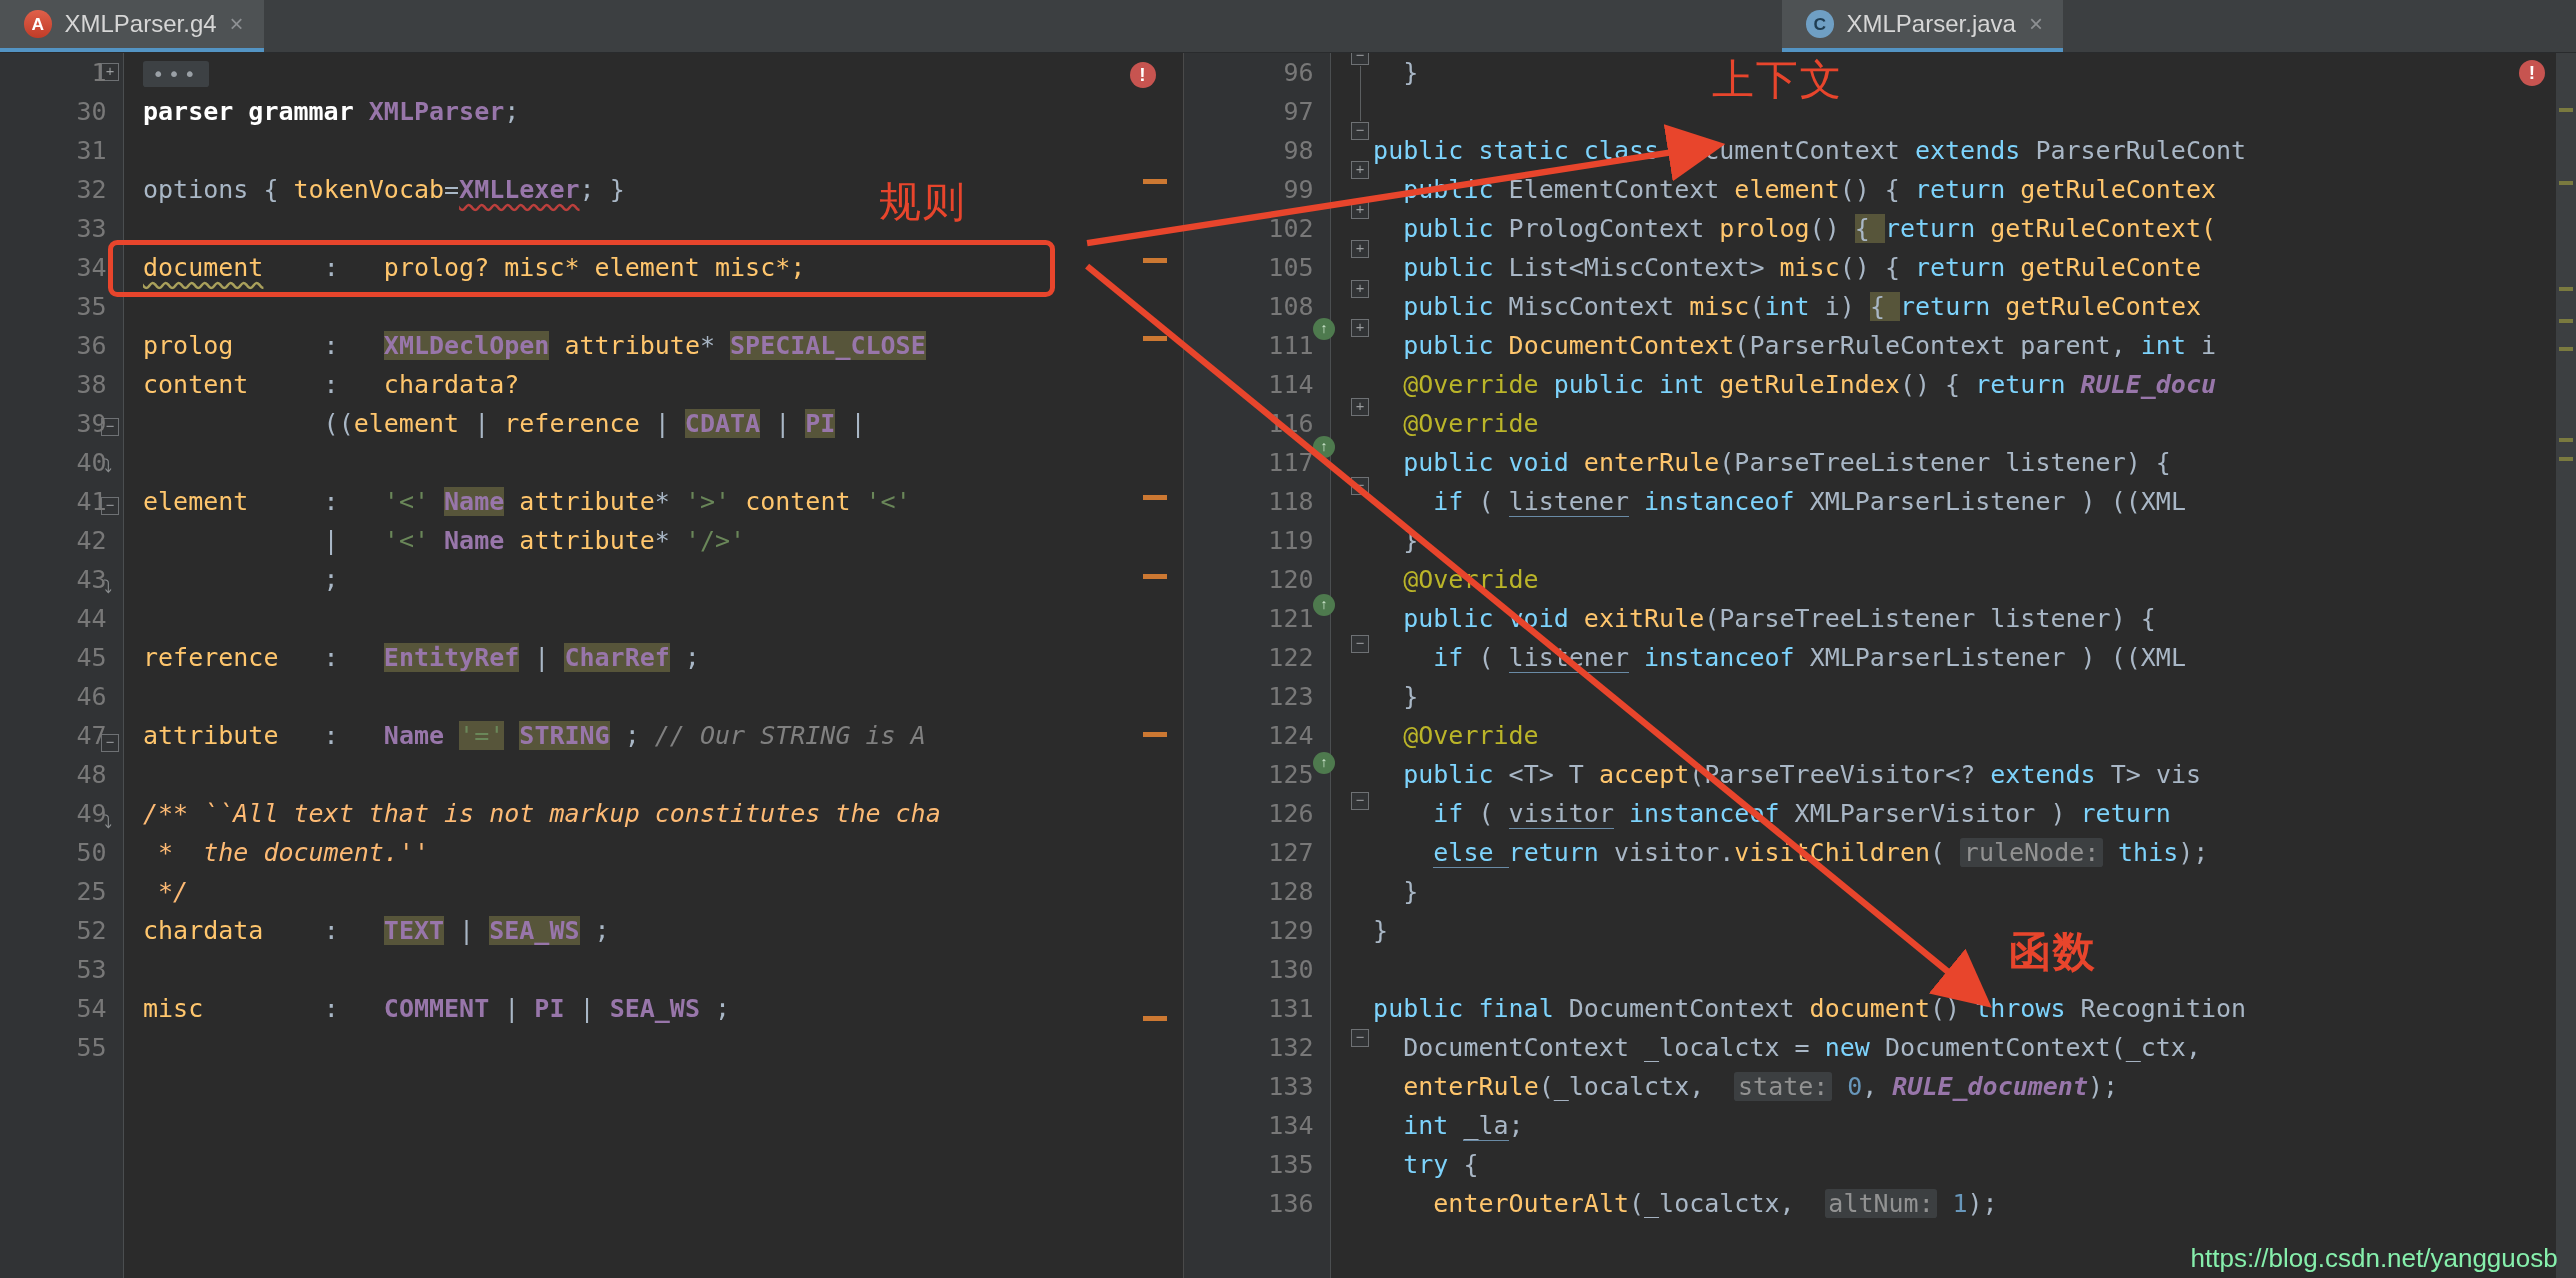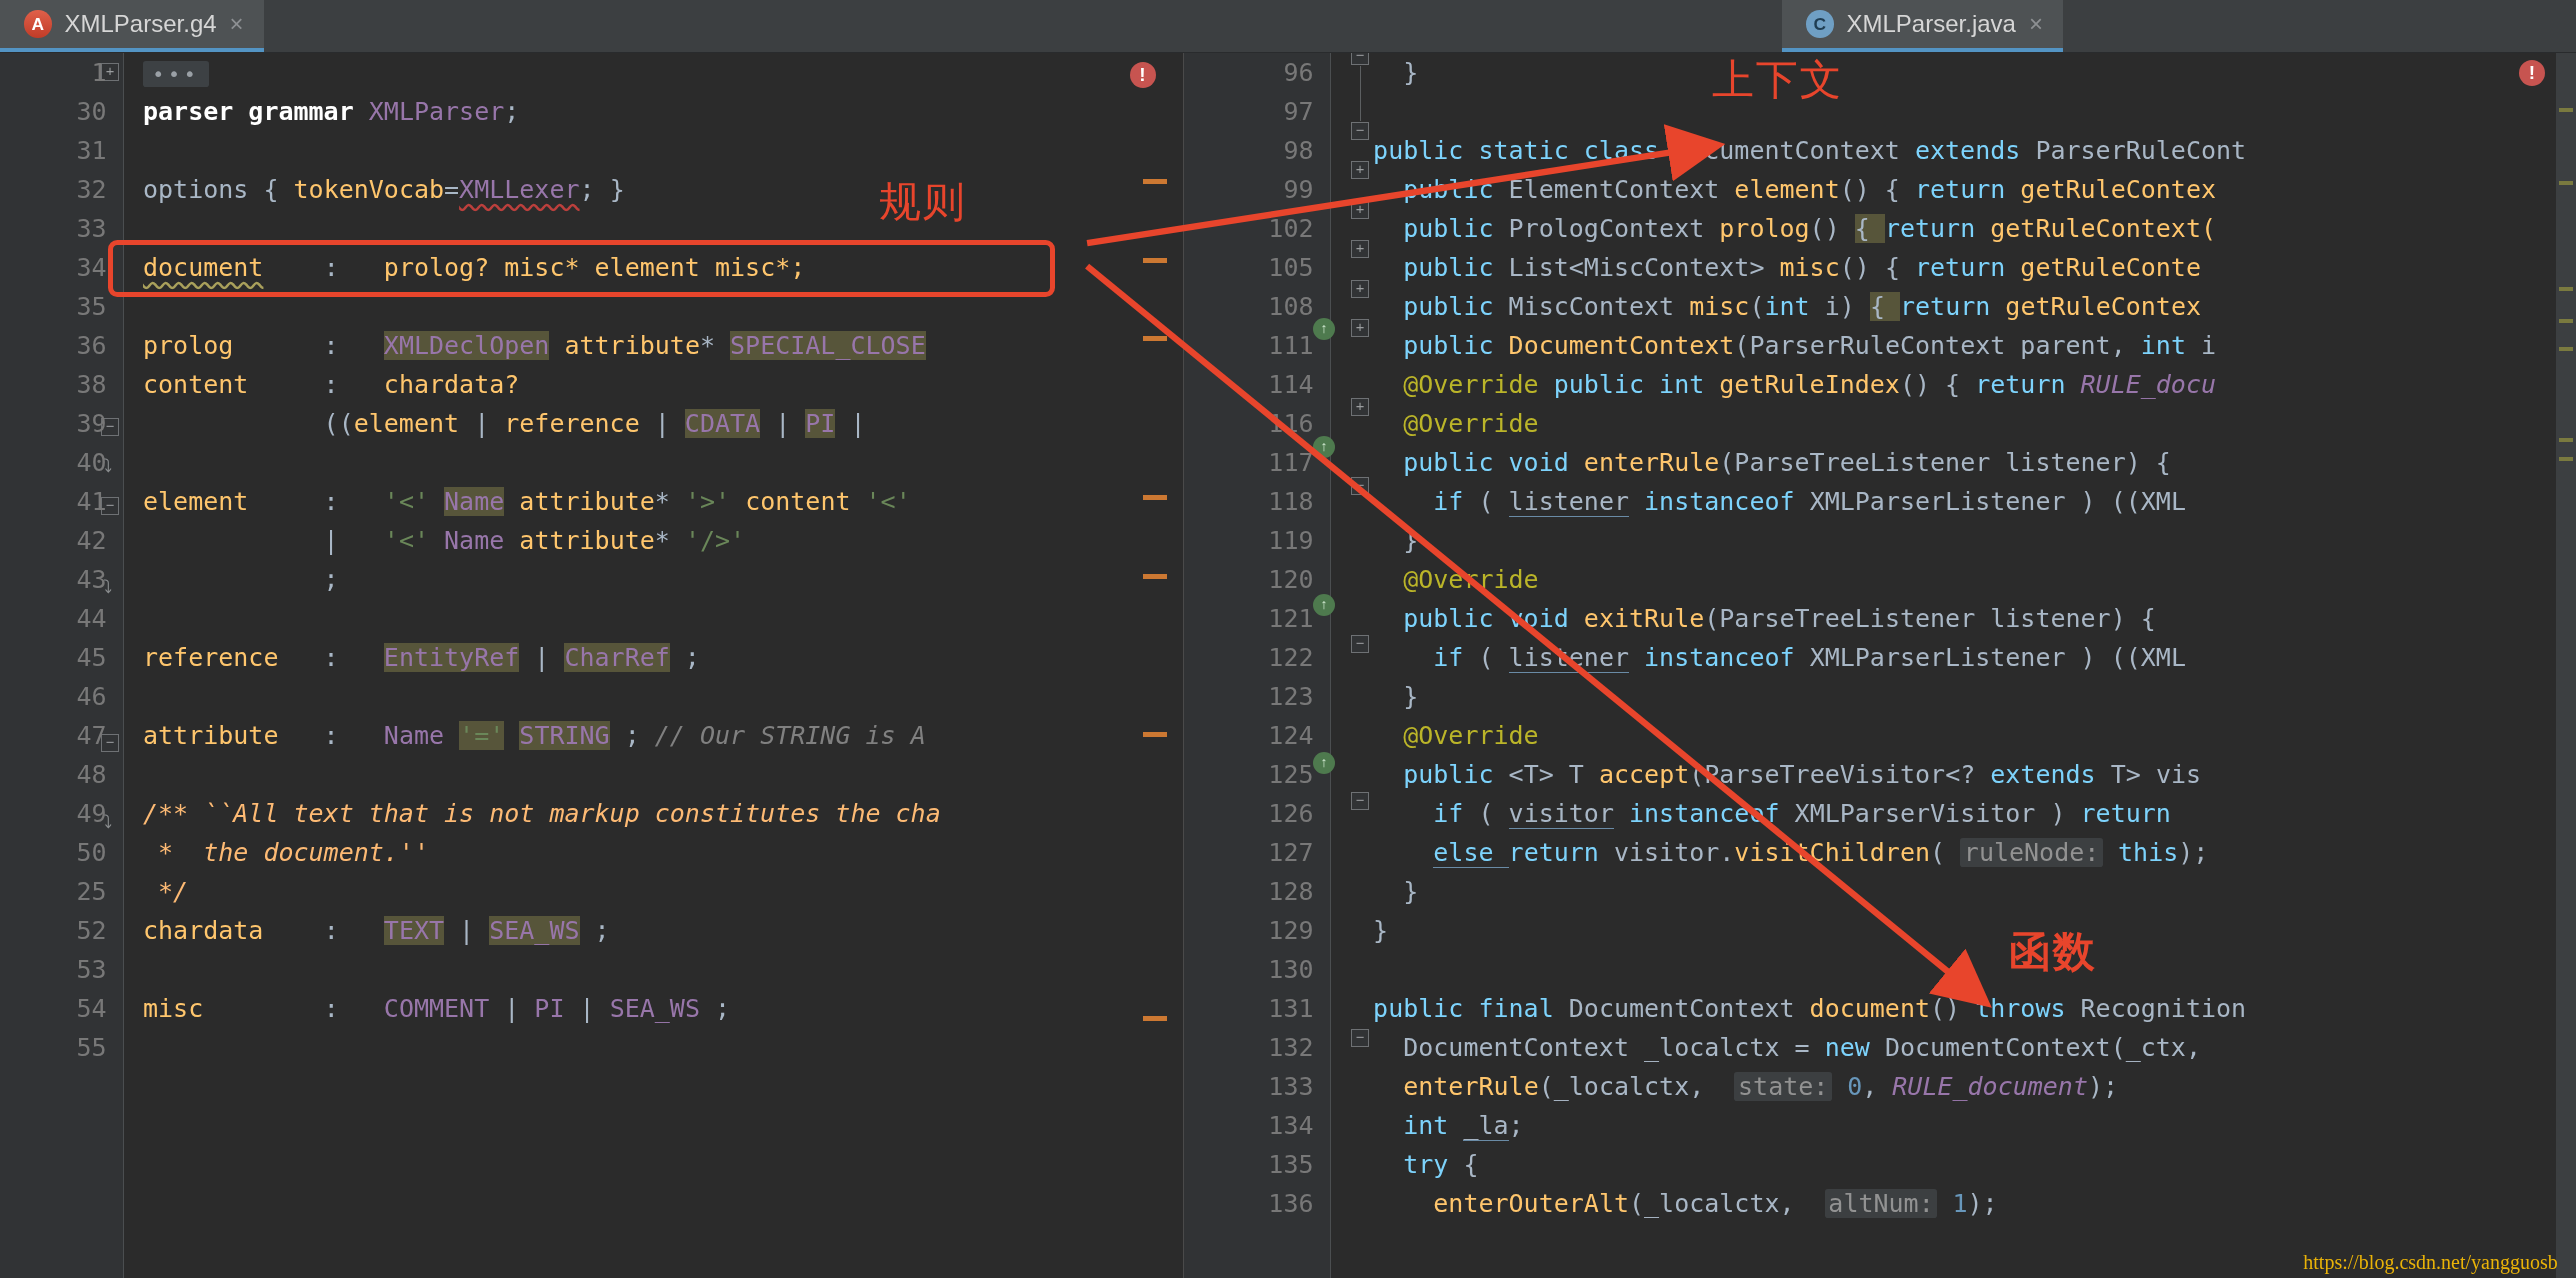--- a/index.html
+++ b/index.html
@@ -88,21 +88,21 @@
   }
   .pane.left  .code { padding-left: 20px; }
   .pane.right .code { padding-left: 13px; }
 
   
   .kw    { color: #7dd3fc; }           
   .kwb   { color: #ffffff; font-weight: bold; }
   .id    { color: #a9b7c6; }           
   .cls   { color: #a9b7c6; }
   .rule  { color: #ffc66d; text-align: right; }           
-  .tok   { color: #9876aa; }           
+  .tok   { color: #9876aa; font-weight: bold; }           
   .str   { color: #6a8759; }           
   .cmt   { color: #808080; font-style: italic; }
   .cmti  { color: #fdba74; font-style: italic; }
   .ann   { color: #bbb529; }           
   .num   { color: #6897bb; }
   .punc  { color: #a9b7c6; }
   .hl    { background: #57553a; }
   .param { color: #929292; background:#3c3f41; border-radius:2.8px; padding:0 3.7px;}
   .italic{ font-style: italic; }
 
@@ -160,22 +160,22 @@
     font-weight: 500;
     letter-spacing: 1.8px;
   }
   .redbox {
     position: absolute;
     border: 5.5px solid #e8452c;
     border-radius: 9.2px;
   }
   .watermark {
     position: absolute; right: 18.3px; bottom: 5.5px;
-    font-family: Liberation Serif, serif;
-    font-size: 20px; color: #eab308;
+    font-family: Liberation Sans, sans-serif;
+    font-size: 26px; color: #86efac;
   }
 </style>
 </head>
 <body>
 
 <div class="app">
 
   <div class="tabbar left">
     <div class="tab g4">
       <span class="tabicon antlr">A</span>

